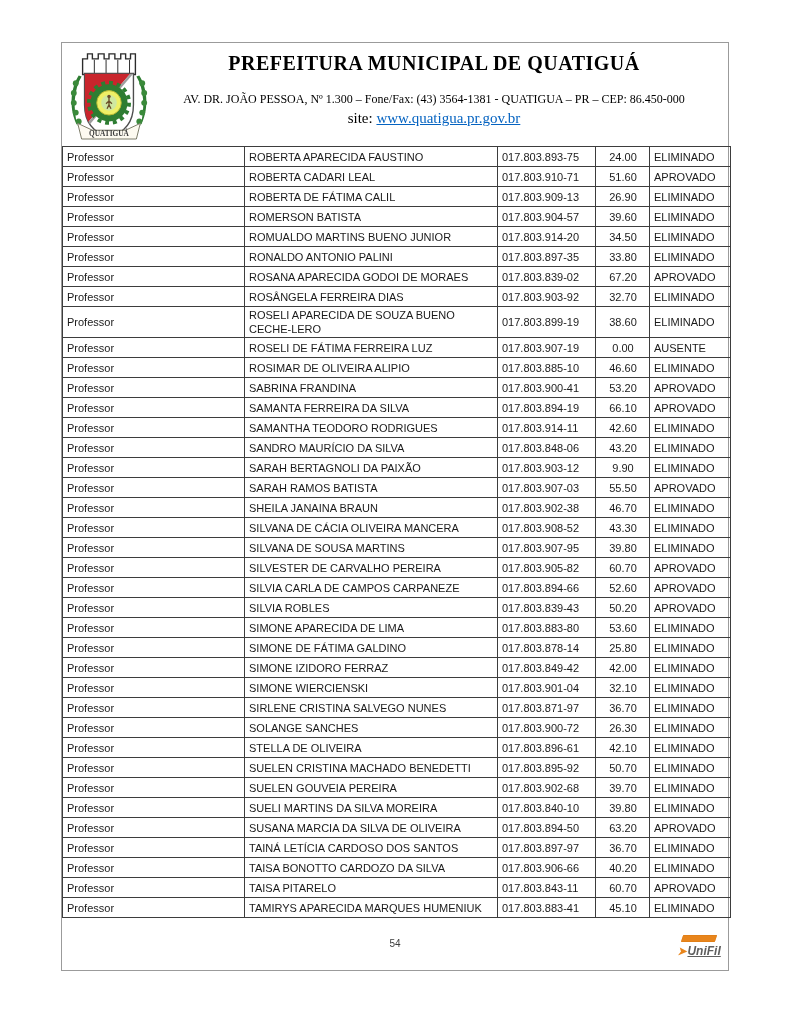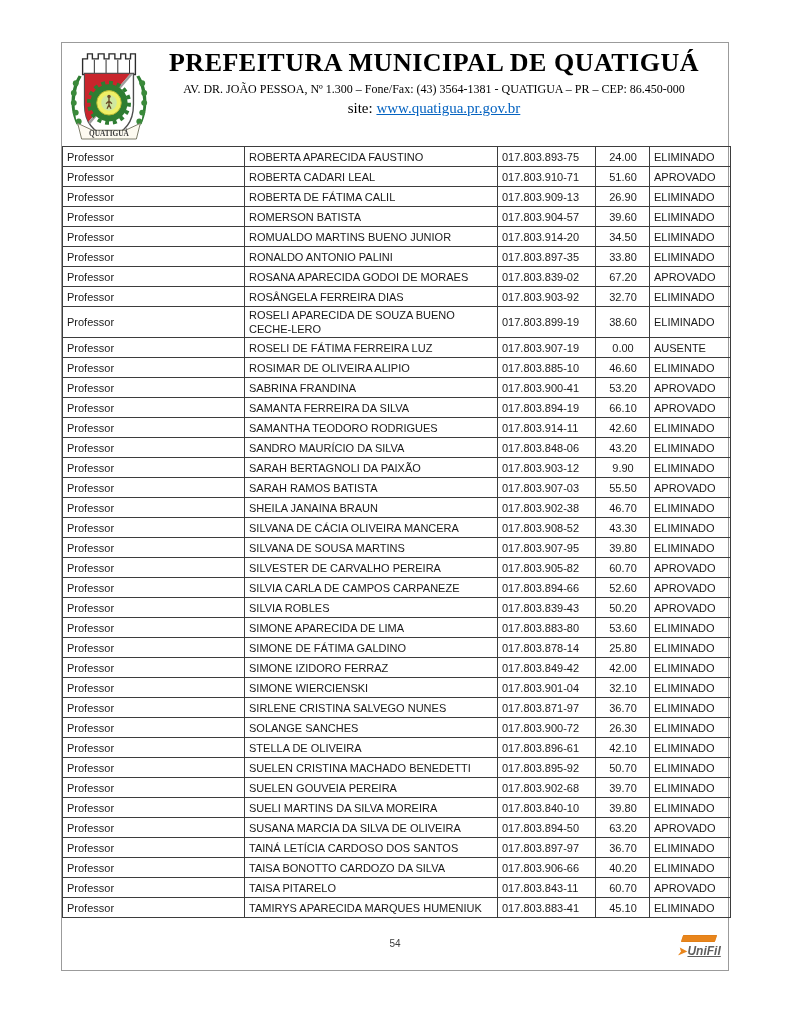--- a/index.html
+++ b/index.html
@@ -7,22 +7,22 @@
               font-family:"Liberation Sans", sans-serif; }
   .page-box {
     position:absolute; left:61px; top:42px; width:668px; height:929px;
     border:1px solid #9b9b9b; background:#fff;
   }
   
   .doc-header { position:relative; height:103px; }
   .crest { position:absolute; left:3px; top:3px; width:88px; height:98px; }
   .header-text { padding:4px 10px 0 88px; text-align:center;
                  font-family:"Liberation Serif", serif; color:#000; }
-  .doc-title { font-size:26px; font-weight:bold; letter-spacing:0.5px; line-height:32px; }
-  .doc-address { font-size:12px; line-height:16px; margin-top:2px; }
+  .doc-title { font-size:20px; font-weight:bold; letter-spacing:0.5px; line-height:32px; }
+  .doc-address { font-size:12px; line-height:16px; margin-top:12px; }
   .doc-site { font-size:15px; line-height:18px; margin-top:2px; }
   .doc-site a { color:#0563c1; text-decoration:underline; cursor:pointer;margin-top:20px; }
   .doc-cnpj { font-size:10.5px; line-height:13px; }
   
   table.results { width:100%; border-collapse:collapse; table-layout:fixed;border-radius:30px; }
   table.results td {
     border:1px solid #3d3d3d; font-size:11px; line-height:14px;
     height:20px; vertical-align:middle; padding:1px 3px 1px 4px;
     color:#1a1a1a; overflow:hidden; word-wrap:break-word;
   }

